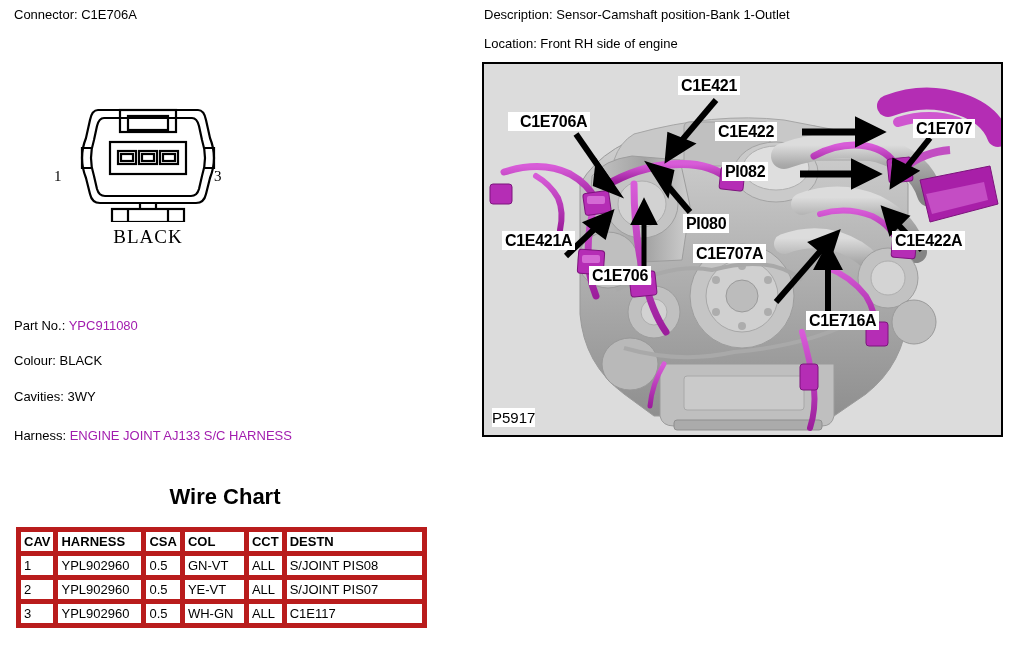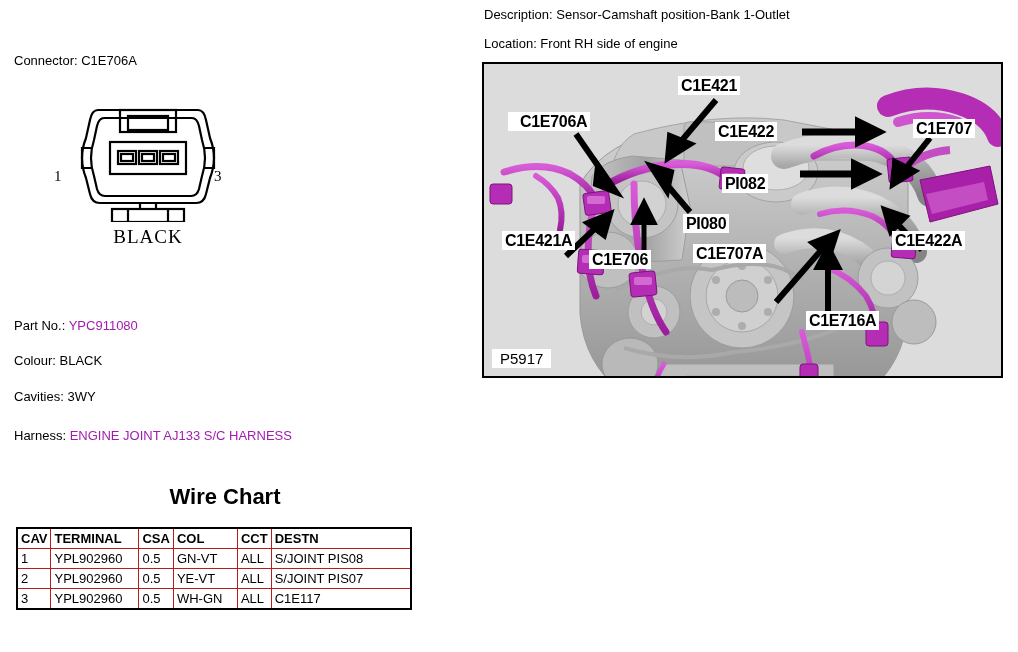--- a/index.html
+++ b/index.html
@@ -8,21 +8,21 @@
     background:#ffffff;
     font-family:"Liberation Sans", sans-serif;
     color:#000000;
     position:relative;
     overflow:hidden;
   }
   .abs{position:absolute;}
 
   
   .hdr{font-size:13px;line-height:16px;white-space:nowrap;}
-  #connector-heading{left:14px;top:7px;margin-top:46px;}
+  #connector-heading{left:14px;top:7px;}
   #description-heading{left:484px;top:7px;}
   #location-heading{left:484px;top:36px;}
 
   
   #connector-figure{left:48px;top:104px;width:200px;height:160px;}
   .pin-num{position:absolute;font-family:"Liberation Serif", serif;font-size:15px;}
   #pin-left{left:6px;top:64px;}
   #pin-right{left:166px;top:64px;}
   #connector-colour-label{
     position:absolute;left:0;top:122px;width:200px;text-align:center;
@@ -42,59 +42,59 @@
   #wire-chart-title{
     left:16px;top:484px;width:418px;text-align:center;
     font-size:22px;font-weight:bold;
   }
   #wire-chart-table{
     left:16px;top:527px;
     border-collapse:collapse;
     font-size:13px;
   }
   #wire-chart-table td,#wire-chart-table th{
-    border:1px solid #b91c1c;
+    border:5px solid #b91c1c;
     padding:2px 3px;
     text-align:left;
     font-weight:normal;
     height:20px;
     box-sizing:border-box;
     white-space:nowrap;
   }
   #wire-chart-table thead th{font-weight:bold;}
   #wire-chart-table{border:2px solid #000;}
   .c-cav{width:32px;}
   .c-term{width:88px;}
   .c-csa{width:30px;}
   .c-col{width:64px;}
   .c-cct{width:32px;}
   .c-destn{width:140px;}
 
   
   #engine-figure{
-    left:482px;top:62px;width:521px;height:316px;
+    left:482px;top:62px;width:521px;height:375px;
     border:2px solid #000;
     background:#dcdcdc;
     box-sizing:border-box;
     overflow:hidden;
   }
   #engine-art{position:absolute;inset:0;}
   .callout{
     position:absolute;
     background:#ffffff;
     font-size:16px;font-weight:bold;
     line-height:19px;
     padding:0px 3px;
     white-space:nowrap;
     letter-spacing:-0.3px;
   }
   #photo-ref{
     position:absolute;left:8px;bottom:8px;
     background:#ffffff;font-size:15px;
-    padding:1px 8px;
+    padding:1px 0;
   }
 </style>
 </head>
 <body>
 
 <div class="abs hdr" id="connector-heading">Connector: C1E706A</div>
 <div class="abs hdr" id="description-heading">Description: Sensor-Camshaft position-Bank 1-Outlet</div>
 <div class="abs hdr" id="location-heading">Location: Front RH side of engine</div>
 
 <div class="abs" id="connector-figure">
@@ -149,21 +149,21 @@
 </div>
 <div class="abs spec" id="spec-harness">
   <span>Harness: </span><span class="green">ENGINE JOINT AJ133 S/C HARNESS</span>
 </div>
 
 <div class="abs" id="wire-chart-title">Wire Chart</div>
 <table class="abs" id="wire-chart-table">
   <thead>
     <tr>
       <th class="c-cav">CAV</th>
-      <th class="c-term">TERMINAL</th>
+      <th class="c-term">HARNESS</th>
       <th class="c-csa">CSA</th>
       <th class="c-col">COL</th>
       <th class="c-cct">CCT</th>
       <th class="c-destn">DESTN</th>
     </tr>
   </thead>
   <tbody>
     <tr>
       <td>1</td>
       <td>YPL902960</td>
@@ -339,22 +339,22 @@
 
       <path d="M344 250 L344 192" stroke-width="6"></path>
       <path d="M344 184 l-10 19 l20 0 z"></path>
     </g>
   </svg>
 
   <div class="callout" style="left:194px;top:12px;">C1E421</div>
   <div class="callout" style="left:24px;top:48px;padding-left:12px;">C1E706A</div>
   <div class="callout" style="left:231px;top:58px;">C1E422</div>
   <div class="callout" style="left:429px;top:55px;">C1E707</div>
-  <div class="callout" style="left:238px;top:110px;">PI082</div>
+  <div class="callout" style="left:238px;top:98px;">PI082</div>
   <div class="callout" style="left:199px;top:150px;">PI080</div>
   <div class="callout" style="left:18px;top:167px;">C1E421A</div>
   <div class="callout" style="left:209px;top:180px;">C1E707A</div>
   <div class="callout" style="left:408px;top:167px;">C1E422A</div>
-  <div class="callout" style="left:105px;top:186px;">C1E706</div>
+  <div class="callout" style="left:105px;top:202px;">C1E706</div>
   <div class="callout" style="left:322px;top:247px;">C1E716A</div>
 
   <div id="photo-ref">P5917</div>
 </div>
 
 </body></html>

